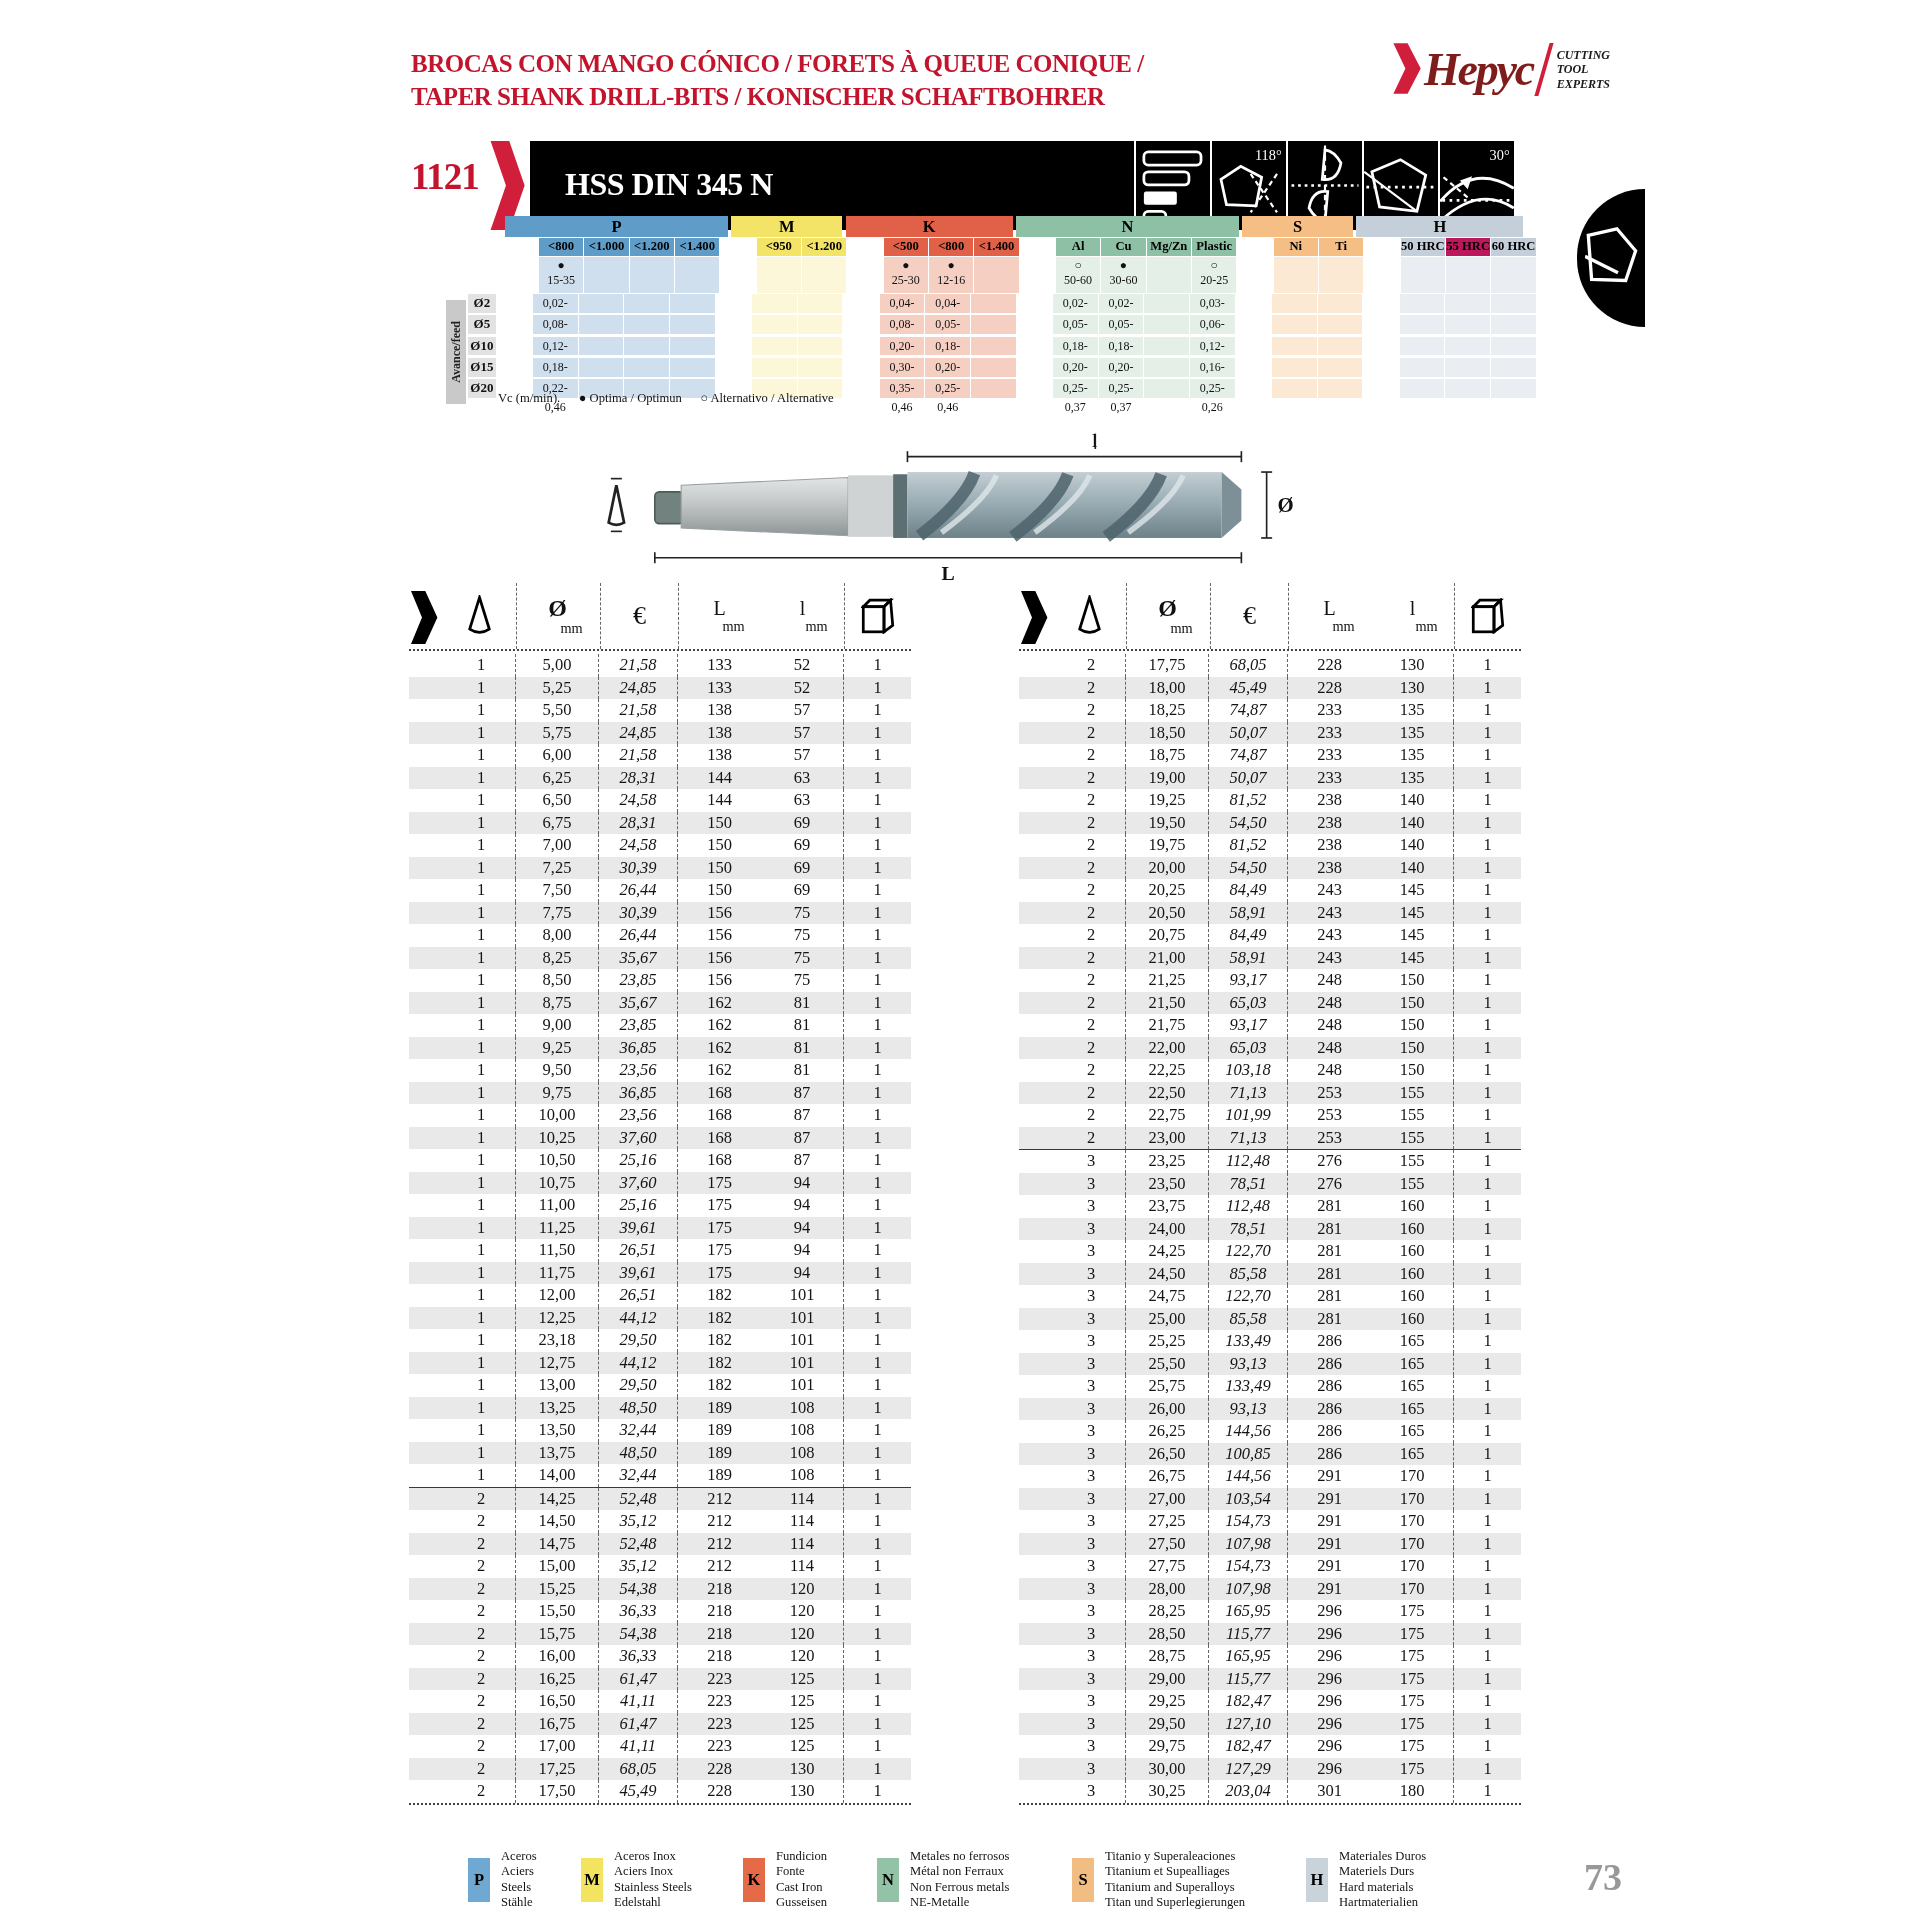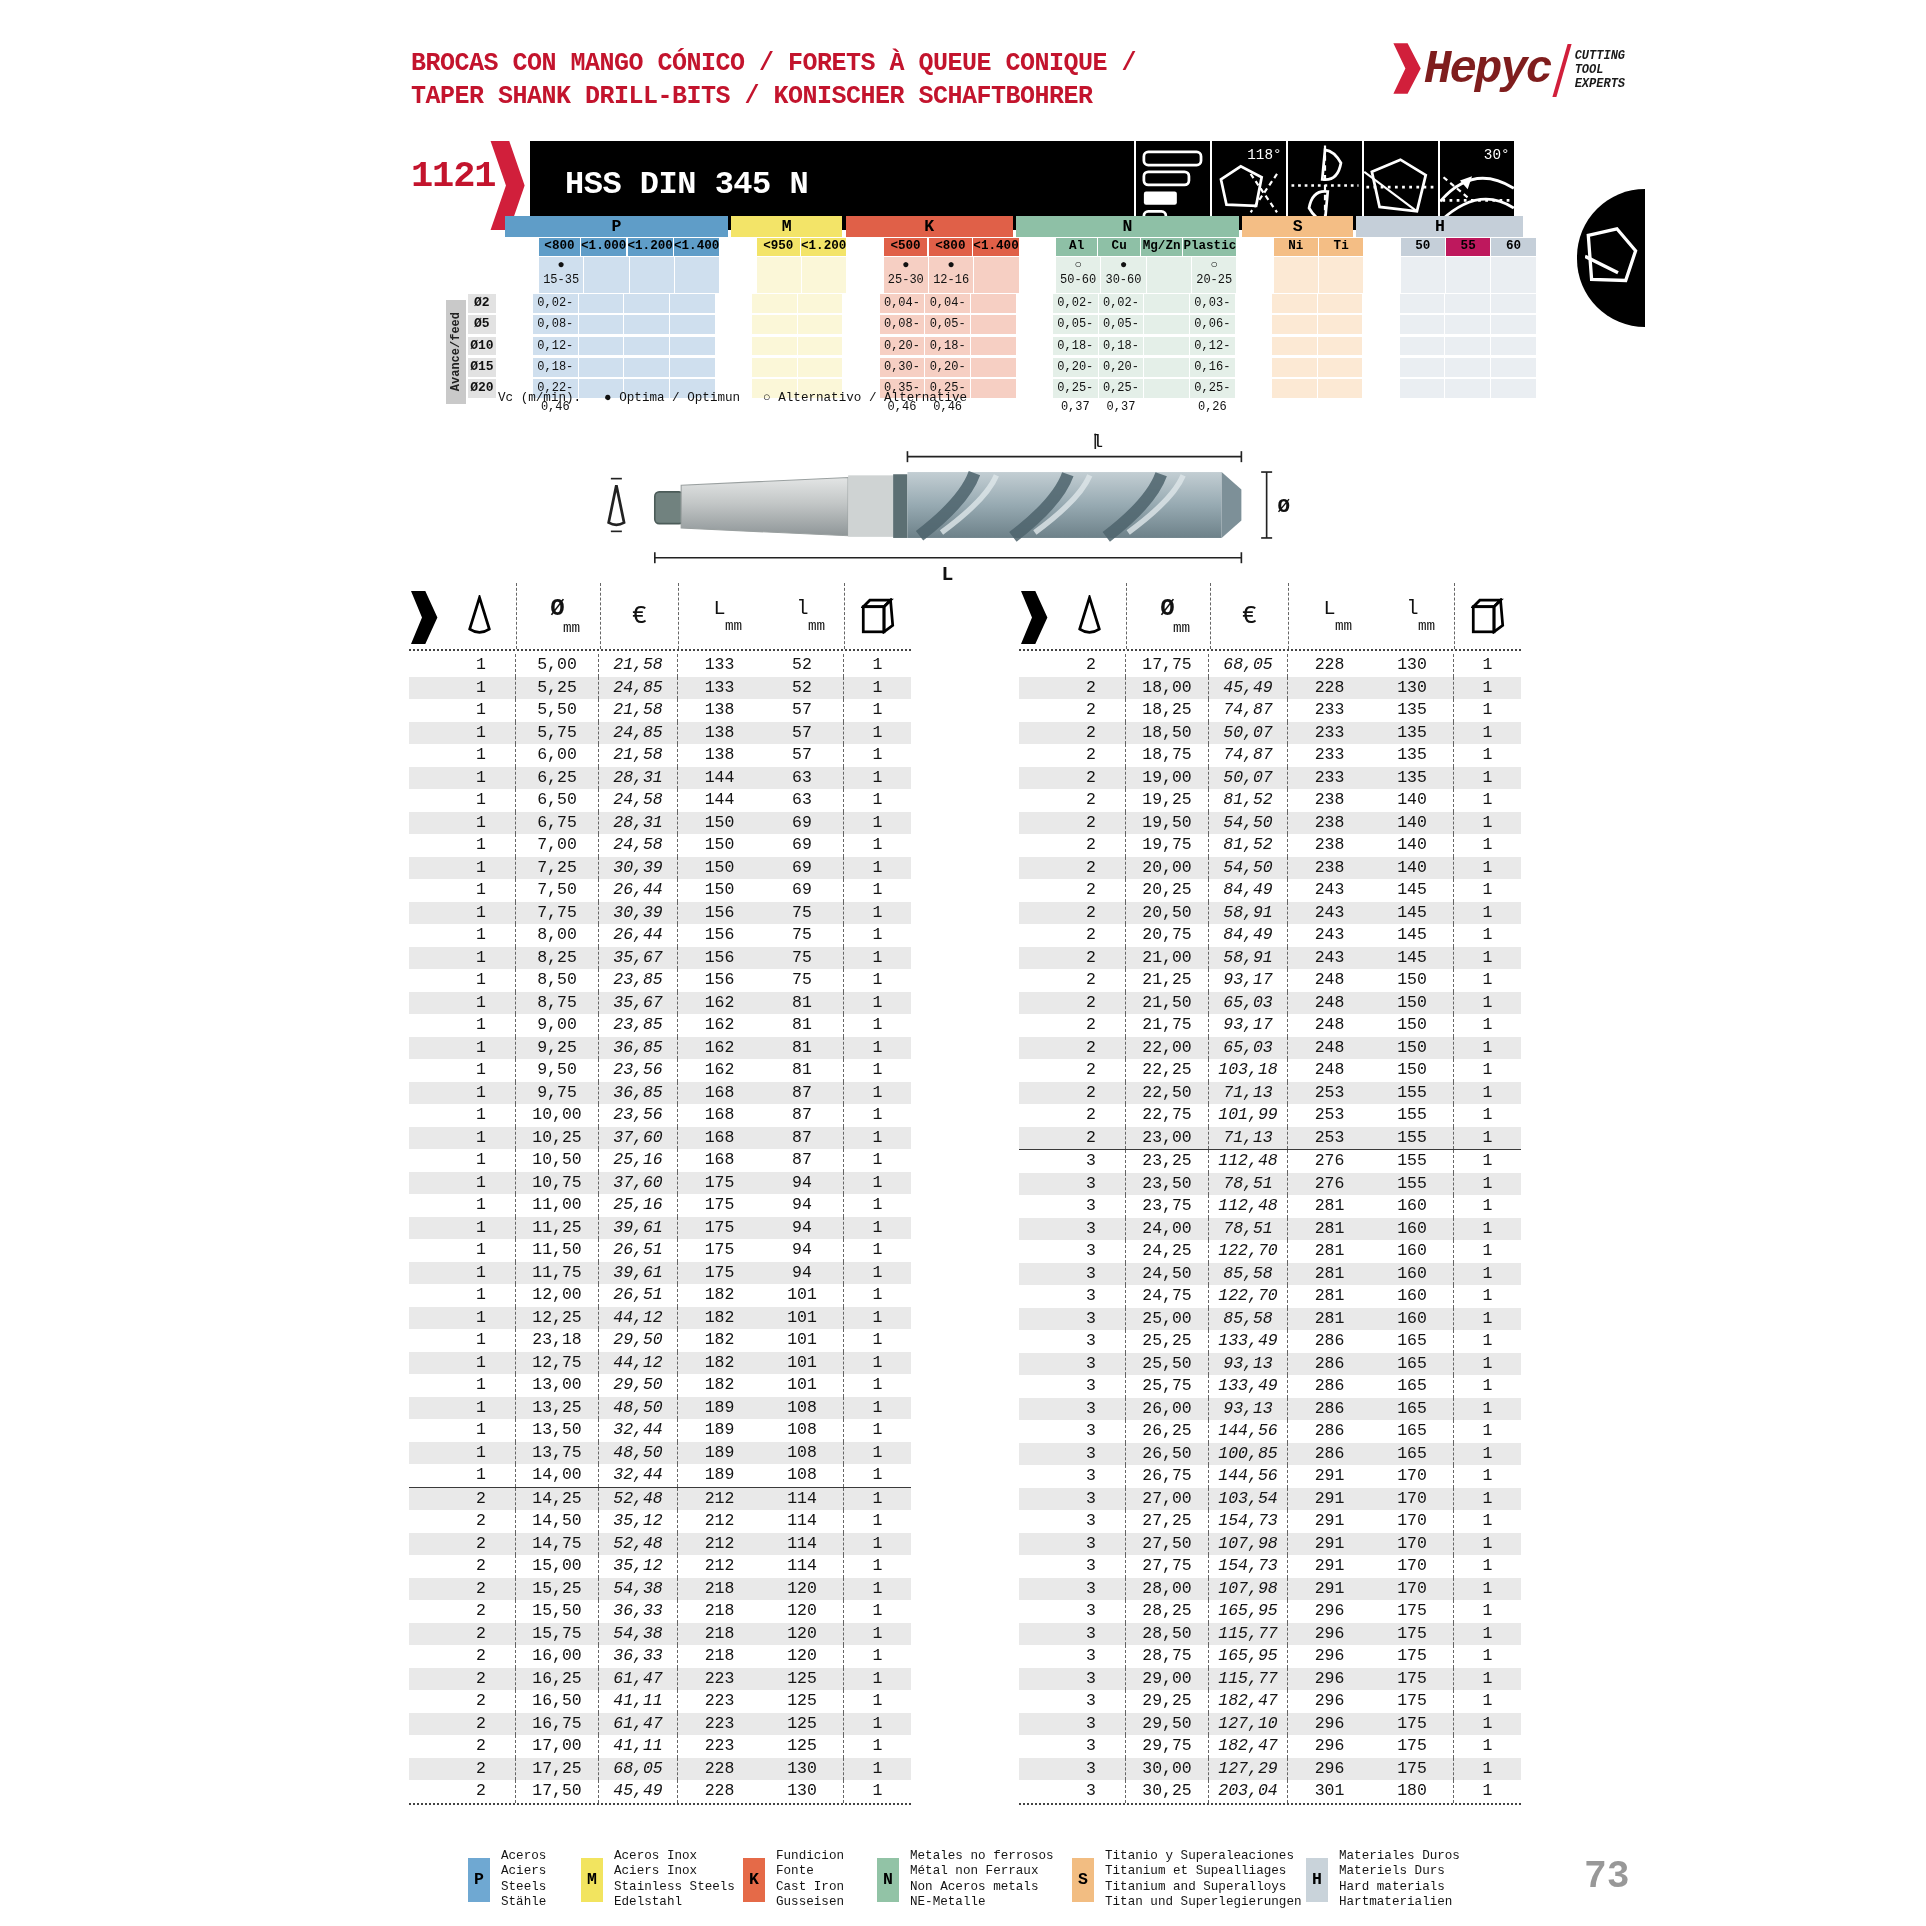--- a/index.html
+++ b/index.html
@@ -1,17 +1,17 @@
 <!DOCTYPE html>
 <html style="font-size:8.8px"><head>
 <meta charset="utf-8">
 <style>
   html,body{margin:0;padding:0;background:#fff;}
   #page{position:relative;width:1926px;height:1926px;background:#fff;overflow:hidden;
-        font-family:Liberation Mono, monospace;color:#111;}
+        font-family:Liberation Serif, serif;color:#111;}
 
   
   .title{position:absolute;left:411px;top:47px;font-size:25px;font-weight:bold;
          color:#c3142d;line-height:33px;letter-spacing:-0.5px;}
   .logo{position:absolute;left:1389px;top:43px;display:flex;align-items:center;}
   .logo-brand{font-size:46px;font-weight:bold;font-style:italic;letter-spacing:-2.2px;color:#7f1d1d;line-height:46px;}
   .logo-slash{width:3.8px;height:53px;background:#d11f3b;transform:skewX(-16deg);margin:0 11px 0 8.8px;}
   .logo-tagline{font-size:12px;font-style:italic;font-weight:bold;line-height:14.3px;color:#1a1a1a;}
 
   
@@ -1420,21 +1420,21 @@
           <div>Fonte</div>
           <div>Cast Iron</div>
           <div>Gusseisen</div>
         </div>
       </div>
       <div class="lg-item" style="left: 877px;">
         <div class="lg-swatch" style="background: rgb(146, 195, 166);">N</div>
         <div class="lg-lines">
           <div>Metales no ferrosos</div>
           <div>Métal non Ferraux</div>
-          <div>Non Aceros metals</div>
+          <div>Non Ferrous metals</div>
           <div>NE-Metalle</div>
         </div>
       </div>
       <div class="lg-item" style="left: 1072px;">
         <div class="lg-swatch" style="background: rgb(242, 189, 130);">S</div>
         <div class="lg-lines">
           <div>Titanio y Superaleaciones</div>
           <div>Titanium et Supealliages</div>
           <div>Titanium and Superalloys</div>
           <div>Titan und Superlegierungen</div>

